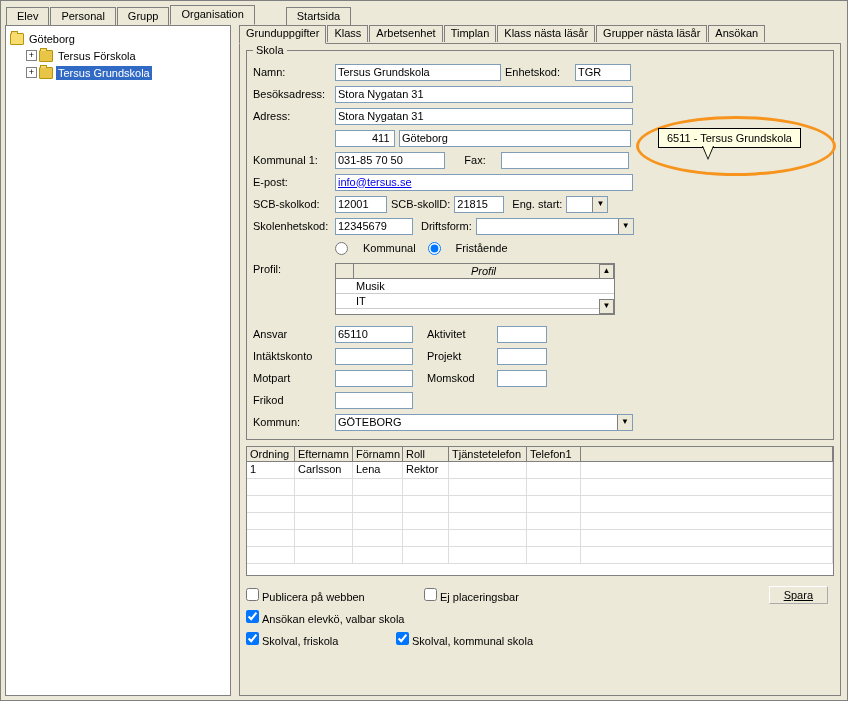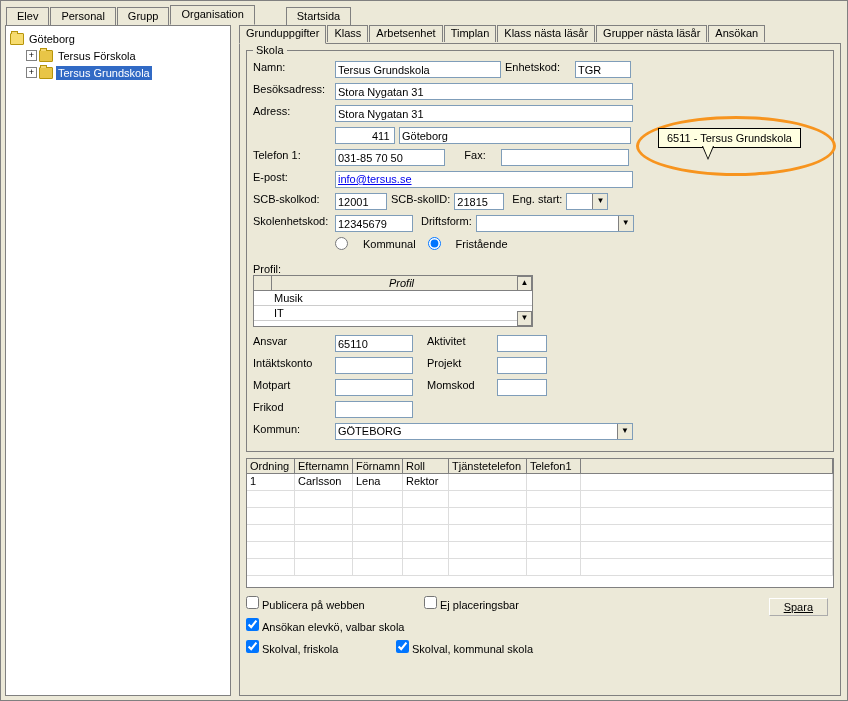--- a/index.html
+++ b/index.html
@@ -28,21 +28,21 @@
 
 .inner-tabs { display: flex; position: absolute; top: 0; left: 2px; right: 2px; height: 19px; z-index: 5; }
 .inner-tab { background: #ECE9D8; border: 1px solid #808080; border-bottom: none; padding: 1px 6px; margin-right: 1px; cursor: default; font-size: 11px; height: 17px; }
 .inner-tab.active { background: #ECE9D8; height: 19px; border-bottom: 1px solid #ECE9D8; }
 
 .inner-pane { position: absolute; top: 18px; left: 2px; right: 2px; bottom: 0; border: 1px solid #808080; border-top-color: #808080; padding: 6px; }
 
 .fieldset { border: 1px solid #808080; position: relative; padding: 10px 6px 6px 6px; margin-bottom: 6px; }
 .fieldset-label { position: absolute; top: -7px; left: 6px; background: #ECE9D8; padding: 0 3px; }
 
-.row { display: flex; align-items: flex-start; height: 22px; }
+.row { display: flex; align-items: center; height: 22px; }
 .lbl { width: 82px; }
 .lbl2 { width: 70px; }
 .lbl3 { width: 56px; text-align: left; padding-left:4px; }
 
 input[type=text], .text-input { border: 1px solid #7F9DB9; background: #fff; height: 17px; padding: 1px 2px; font-size: 11px; }
 
 .select-wrap { display: inline-flex; border: 1px solid #7F9DB9; background: #fff; height: 17px; align-items: stretch; }
 .select-val { flex: 1; padding: 1px 2px; }
 .select-btn { width: 15px; background: #ECE9D8; border-left: 1px solid #808080; text-align: center; line-height: 14px; font-size: 8px; cursor: pointer; }
 
@@ -139,21 +139,21 @@
           </div>
 
           <div class="row">
             <span class="lbl"></span>
             <input type="text" style="width: 60px; padding-left: 36px;" value="411 08">
             <span style="width:4px"></span>
             <input type="text" style="width: 232px;" value="Göteborg">
           </div>
 
           <div class="row">
-            <span class="lbl">Telefon 1:</span>
+            <span class="lbl">Kommunal 1:</span>
             <input type="text" style="width: 110px;" value="031-85 70 50">
             <span class="lbl3" style="width:56px;text-align:center">Fax:</span>
             <input type="text" style="width: 128px;" value="">
           </div>
 
           <div class="row">
             <span class="lbl">E-post:</span>
             <div style="width:298px;height:17px;border:1px solid #7F9DB9;background:#fff;padding:1px 2px;">
               <a href="#" class="link">info@tersus.se</a>
             </div>
@@ -193,21 +193,21 @@
               <input type="radio" name="drift" style="">
                 <span>Kommunal</span>
             </label>
             <span style="width:12px"></span>
             <label class="radio-row">
               <input type="radio" name="drift" checked="" style="">
                 <span>Fristående</span>
             </label>
           </div>
 
-          <div class="row" style="height:auto;align-items:flex-start;margin-top:4px;flex-direction:column;">
+          <div class="row" style="height:auto;align-items:flex-start;margin-top:4px;">
             <span class="lbl">Profil:</span>
             <div class="profile-box" style="width:280px;height:52px;">
               <div class="profile-header">
                 <div class="ph-cell" style="width:18px"></div>
                 <div class="ph-cell" style="flex:1">Profil</div>
               </div>
               <div class="profile-row"><span style="display:inline-block;width:18px;border-right:1px solid #ccc"></span><span>Musik</span></div>
               <div class="profile-row"><span style="display:inline-block;width:18px;border-right:1px solid #ccc"></span><span>IT</span></div>
               <div class="scroll-btn" style="top:0">▲</div>
               <div class="scroll-btn" style="bottom:0">▼</div>

